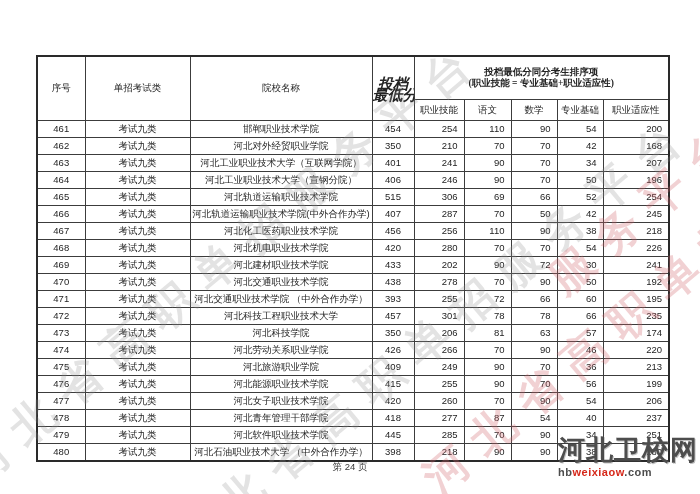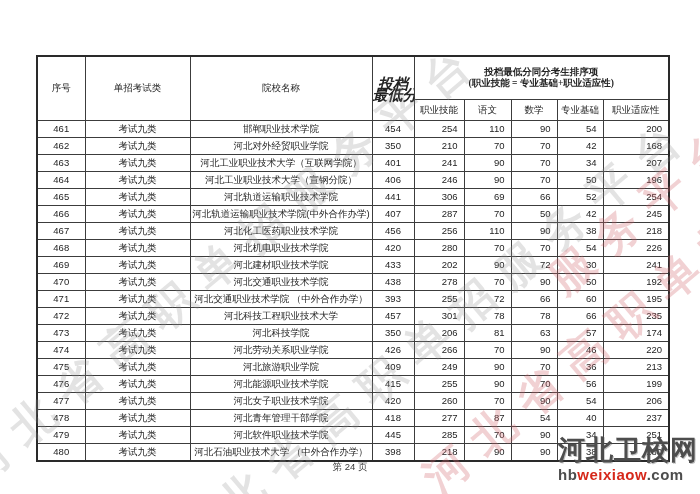--- a/index.html
+++ b/index.html
@@ -28,21 +28,21 @@
   .wm-gray{color:rgba(145,145,145,0.25);font-size:44px;letter-spacing:16px;}
   .wm-pink{color:rgba(208,104,110,0.30);font-size:44px;letter-spacing:16px;}
   .wm1{left:-30px;top:445px;transform:rotate(-40deg);}
   .wm2{left:180px;top:520px;transform:rotate(-40deg);}
   .wm3{left:430px;top:455px;transform:rotate(-40deg);}
   .wm4{left:555px;top:255px;transform:rotate(-40deg);}
   
   .site-logo{position:absolute;right:2px;top:437px;text-align:left;z-index:3;line-height:1;margin-left:32px;}
   .logo-cn{font-size:27px;font-weight:900;color:#4d4d4d;letter-spacing:1px;
            text-shadow:1px 1px 0 rgba(77,77,77,.35);}
-  .logo-url{font-size:15px;font-weight:800;color:#4d4d4d;margin-top:3px;letter-spacing:.5px;}
+  .logo-url{font-size:11px;font-weight:800;color:#4d4d4d;margin-top:3px;letter-spacing:.5px;}
   .logo-url .red{color:#d6281a;}
 </style>
 </head>
 <body>
 
 <div class="page">
 
   <div class="wm wm-gray wm1">河北省高职单招服务平台</div>
   <div class="wm wm-gray wm2">河北省高职单招服务平台</div>
   <div class="wm wm-pink wm3">河北省高职单招服务平台</div>
@@ -125,21 +125,21 @@
           <td class="c-num">246</td>
           <td class="c-num">90</td>
           <td class="c-num">70</td>
           <td class="c-num">50</td>
           <td class="c-num">196</td>
         </tr>
         <tr>
           <td class="c-center">465</td>
           <td class="c-center">考试九类</td>
           <td class="c-center">河北轨道运输职业技术学院</td>
-          <td class="c-center">441</td>
+          <td class="c-center">515</td>
           <td class="c-num">306</td>
           <td class="c-num">69</td>
           <td class="c-num">66</td>
           <td class="c-num">52</td>
           <td class="c-num">254</td>
         </tr>
         <tr>
           <td class="c-center">466</td>
           <td class="c-center">考试九类</td>
           <td class="c-center">河北轨道运输职业技术学院(中外合作办学)</td>

